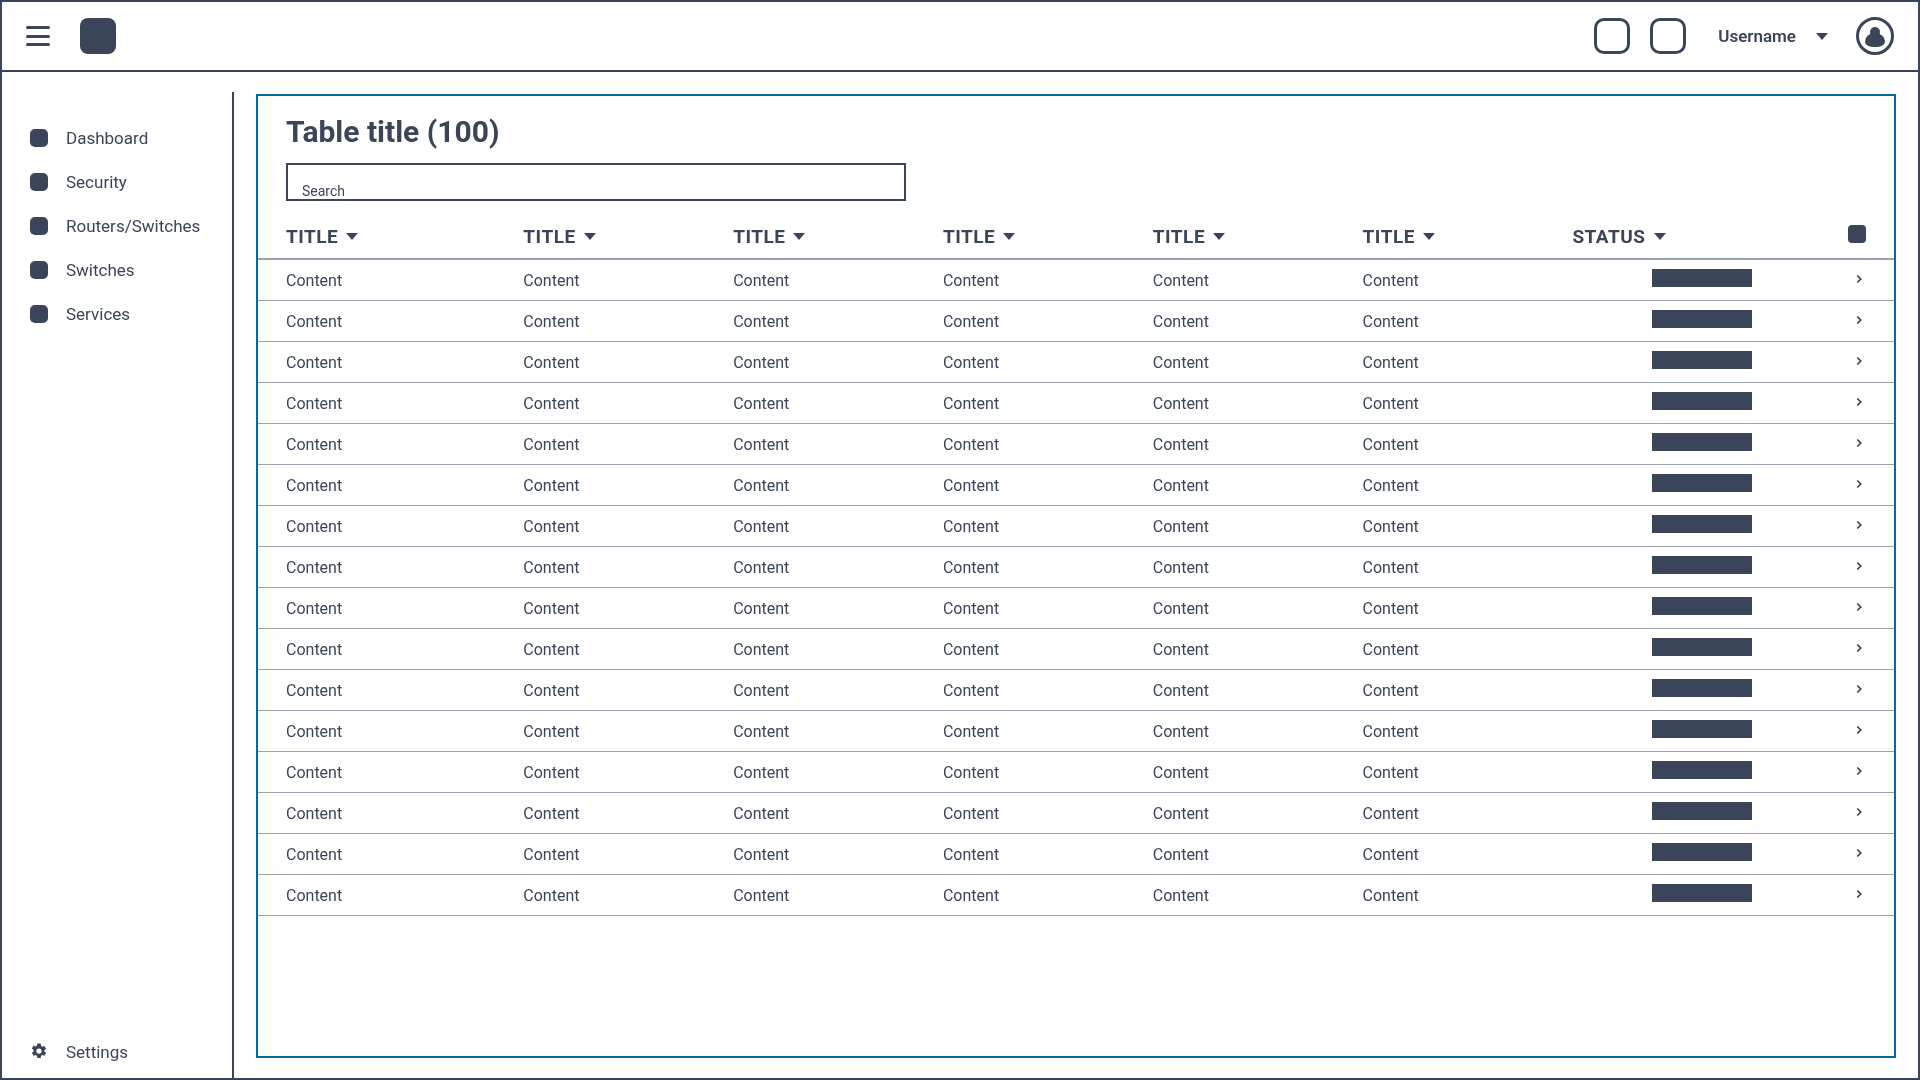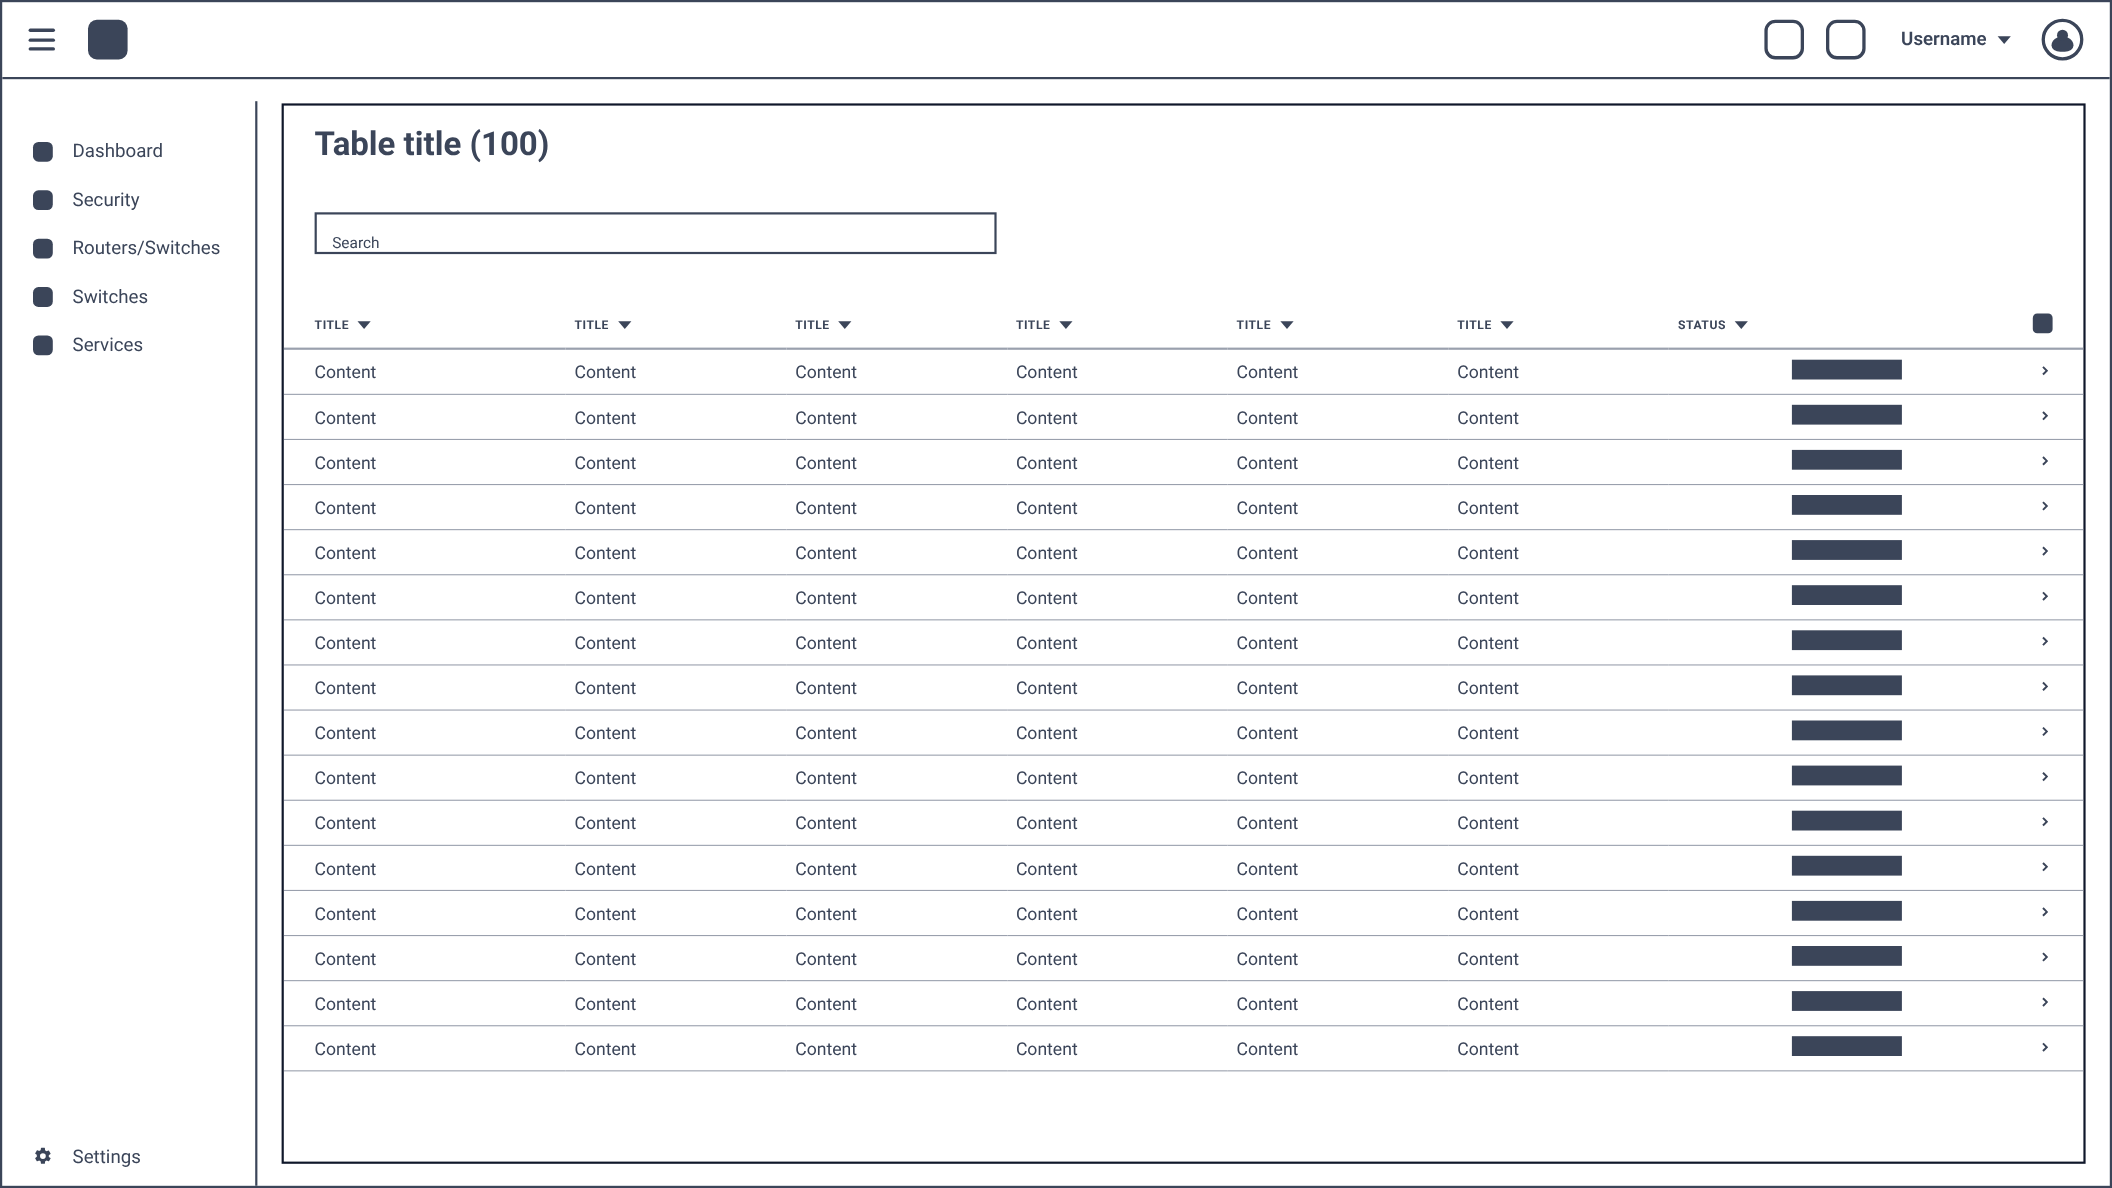--- a/index.html
+++ b/index.html
@@ -30,21 +30,21 @@
   .logo-square {
     width: 36px; height: 36px; background: #3b4559; border-radius: 8px;
     margin-left: 10px;
   }
   .topbar-spacer { flex: 1; }
   .top-square-btn {
     width: 36px; height: 36px; border: 3px solid #3b4559; border-radius: 10px;
     background: #fff; cursor: pointer;
   }
   .user-area {
-    display: flex; align-items: center; gap: 10px; cursor: pointer;
+    display: flex; align-items: center; gap: 20px; cursor: pointer;
     margin-left: 12px;
   }
   .user-name { font-weight: 600; font-size: 17px; }
   .caret-down {
     width: 0; height: 0;
     border-left: 6px solid transparent;
     border-right: 6px solid transparent;
     border-top: 7px solid #3b4559;
   }
   .avatar-circle {
@@ -84,37 +84,36 @@
   }
   .gear {
     width:18px; height:18px; position:relative;
   }
   .gear svg { width:18px; height:18px; fill:#3b4559; }
   
   .main {
     flex:1; padding: 22px 22px 22px 22px;
   }
   .panel {
-    border: 2px solid #0f172a; height: 100%;
+    border: 2px solid #0369a1; height: 100%;
     display:flex; flex-direction:column;
     padding: 18px 0 0 0;
-    gap: 30px;
   }
   .panel-title { font-size:30px; font-weight:700; padding: 0 28px 14px 28px; }
   .filter-row { display:flex; gap:24px; padding: 0 28px 14px 28px; }
   .input-box {
     border:2px solid #3b4559; height:38px; flex:1;
     display:flex; align-items:flex-end; padding:0 14px;
     font-size:14px; color:#3b4559;
   }
   .input-box.search { flex: 0 0 620px; }
   .table-wrap { flex:1; overflow:hidden; }
   table { width:100%; border-collapse:collapse; }
   thead th {
-    text-align:left; font-size:11px; letter-spacing:0.5px;
+    text-align:left; font-size:19px; letter-spacing:0.5px;
     padding: 10px 8px 10px 8px; border-bottom:2px solid #9aa0ad;
     color:#3b4559; font-weight:700;
   }
   thead th .th-inner { display:flex; align-items:center; gap:8px; cursor:pointer; }
   .sort-caret {
     width:0;height:0;border-left:6px solid transparent;border-right:6px solid transparent;border-top:7px solid #3b4559;
   }
   th:first-child, td:first-child { padding-left:28px; }
   th:last-child, td:last-child { padding-right:28px; }
   tbody td {

